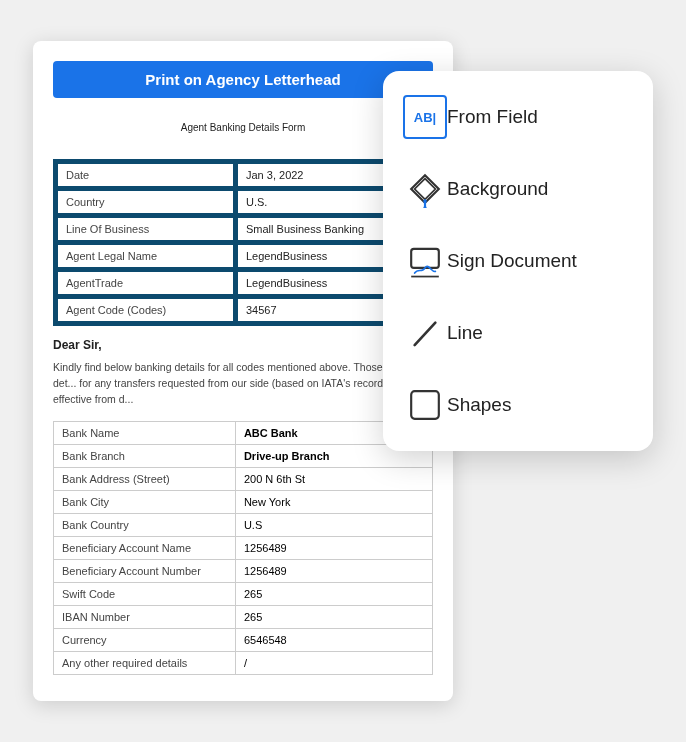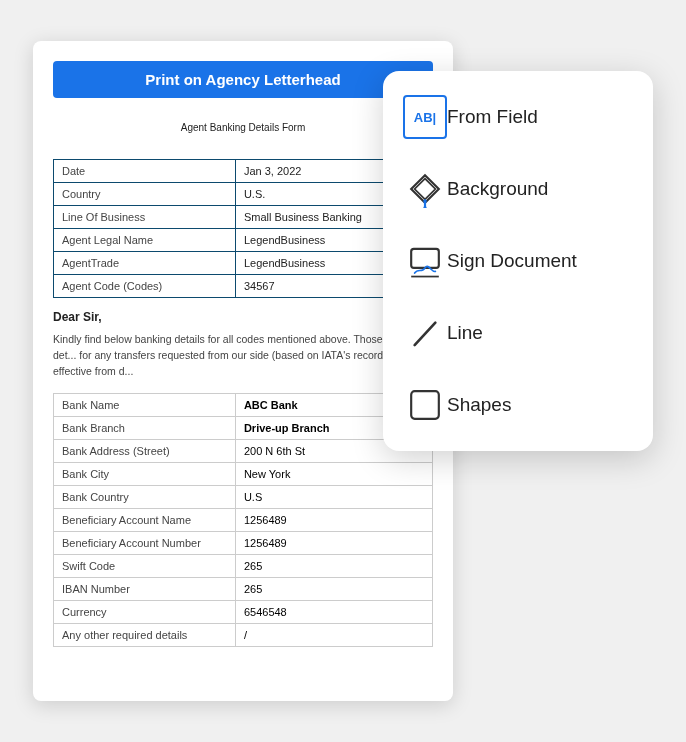--- a/index.html
+++ b/index.html
@@ -56,21 +56,21 @@
     }
 
     .doc-table {
       width: 100%;
       border-collapse: collapse;
       margin-bottom: 12px;
       font-size: 11px;
     }
 
     .doc-table td {
-      border: 1px solid #0c4a6e;
+      border: 5px solid #0c4a6e;
       padding: 5px 8px;
       vertical-align: middle;
     }
 
     .doc-table td:first-child {
       color: #444;
       width: 48%;
     }
 
     .doc-table td:last-child {

